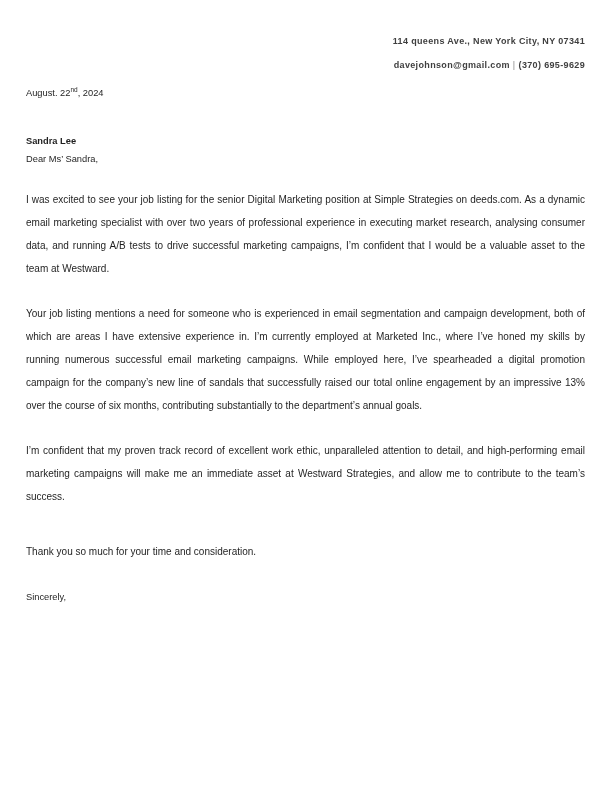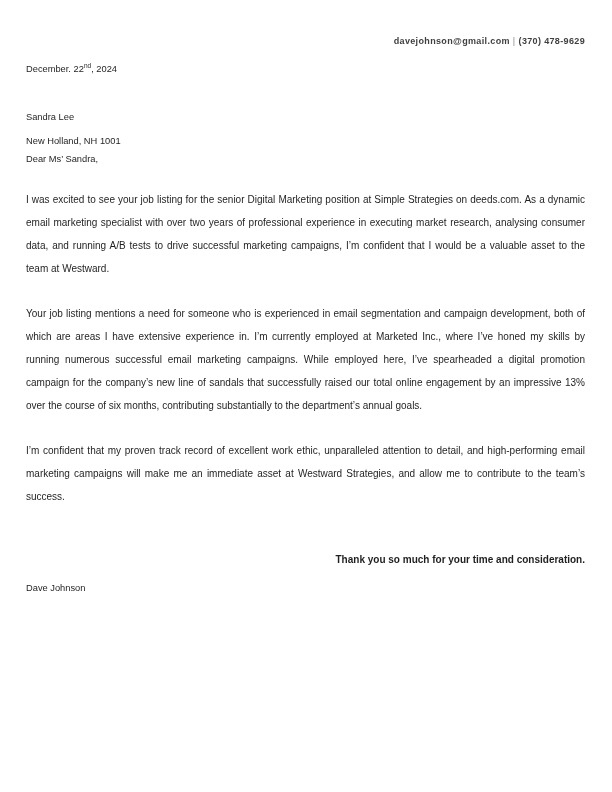--- a/index.html
+++ b/index.html
@@ -30,66 +30,66 @@
   .letterhead .sep { color: #8a8a8a; font-weight: 400; padding: 0 3px; }
   
   .date-line {
     margin-top: 13px;
     font-size: 9.3px;
     color: #1f1f1f;
     line-height: 12px;
   }
   .date-line sup { font-size: 6.5px; vertical-align: super; }
   
-  .recipient { margin-top: 30px; font-size: 9.3px; }
+  .recipient { margin-top: 30px; font-size: 9.3px; font-weight: bold; }
   .recipient .r-line { line-height: 24px; }
   .email-link {
     color: #0563c1;
     text-decoration: underline;
     cursor: pointer;
   }
   
   .salutation {
     font-size: 9.3px;
     line-height: 13px;
   }
   .body-para {
     margin-top: 22px;
     font-size: 10px;
     line-height: 23px;
     text-align: justify;
     color: #1f1f1f;
   }
-  .thanks { margin-top: 40px; text-align: right; font-weight: bold; }
+  .thanks { margin-top: 32px; text-align: left; }
   .signoff { margin-top: 28px; font-size: 9.3px; line-height: 13px; }
   .signature { margin-top: 11px; font-size: 9.3px; line-height: 13px; }
 </style>
 </head>
 <body>
 
 <div class="page">
 
   <header class="letterhead">
+    <div class="lh-line">114 queens Ave., New York City, NY 07341</div>
     <div class="lh-line">
-      <span>davejohnson@gmail.com</span><span class="sep">|</span><span>(370) 478-9629</span>
+      <span>davejohnson@gmail.com</span><span class="sep">|</span><span>(370) 695-9629</span>
     </div>
   </header>
 
   <div class="date-line">
-    <span>December. 22</span><sup>nd</sup><span>, 2024</span>
+    <span>August. 22</span><sup>nd</sup><span>, 2024</span>
   </div>
 
   <div class="recipient">
     <div class="r-line">Sandra Lee</div>
-    <div class="r-line">New Holland, NH 1001</div>
   </div>
 
   <p class="salutation">Dear Ms’ Sandra,</p>
 
   <p class="body-para">I was excited to see your job listing for the senior Digital Marketing position at Simple Strategies on deeds.com. As a dynamic email marketing specialist with over two years of professional experience in executing market research, analysing consumer data, and running A/B tests to drive successful marketing campaigns, I’m confident that I would be a valuable asset to the team at Westward.</p>
   <p class="body-para">Your job listing mentions a need for someone who is experienced in email segmentation and campaign development, both of which are areas I have extensive experience in. I’m currently employed at Marketed Inc., where I’ve honed my skills by running numerous successful email marketing campaigns. While employed here, I’ve spearheaded a digital promotion campaign for the company’s new line of sandals that successfully raised our total online engagement by an impressive 13% over the course of six months, contributing substantially to the department’s annual goals.</p>
   <p class="body-para">I’m confident that my proven track record of excellent work ethic, unparalleled attention to detail, and high-performing email marketing campaigns will make me an immediate asset at Westward Strategies, and allow me to contribute to the team’s success.</p>
 
   <p class="body-para thanks">Thank you so much for your time and consideration.</p>
 
-  <p class="signature">Dave Johnson</p>
+  <p class="signoff">Sincerely,</p>
 
 </div>
 
 </body></html>

